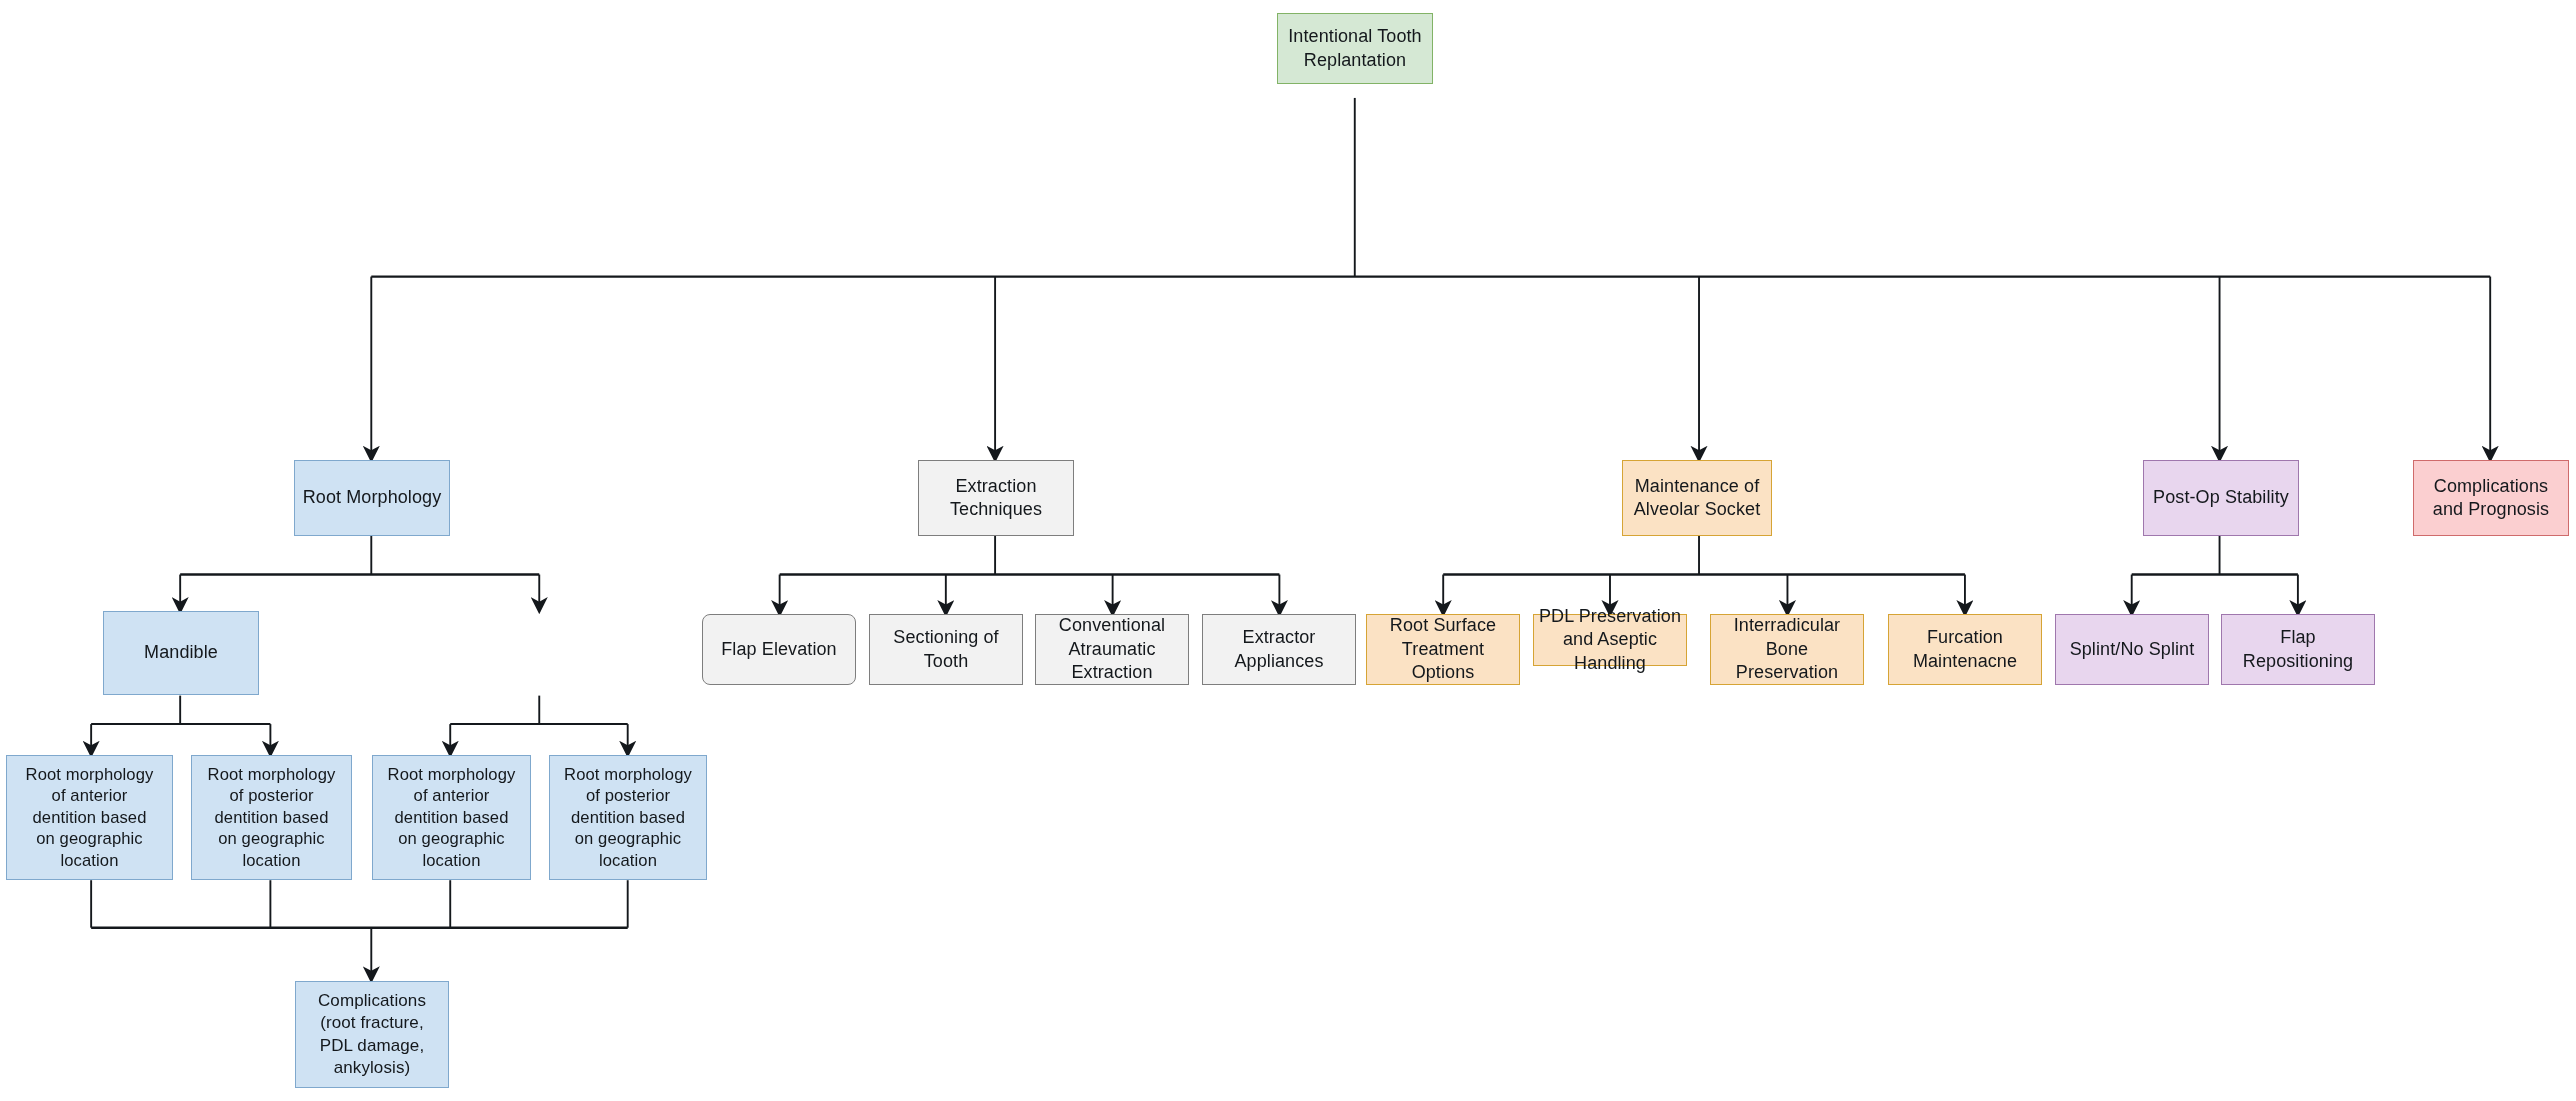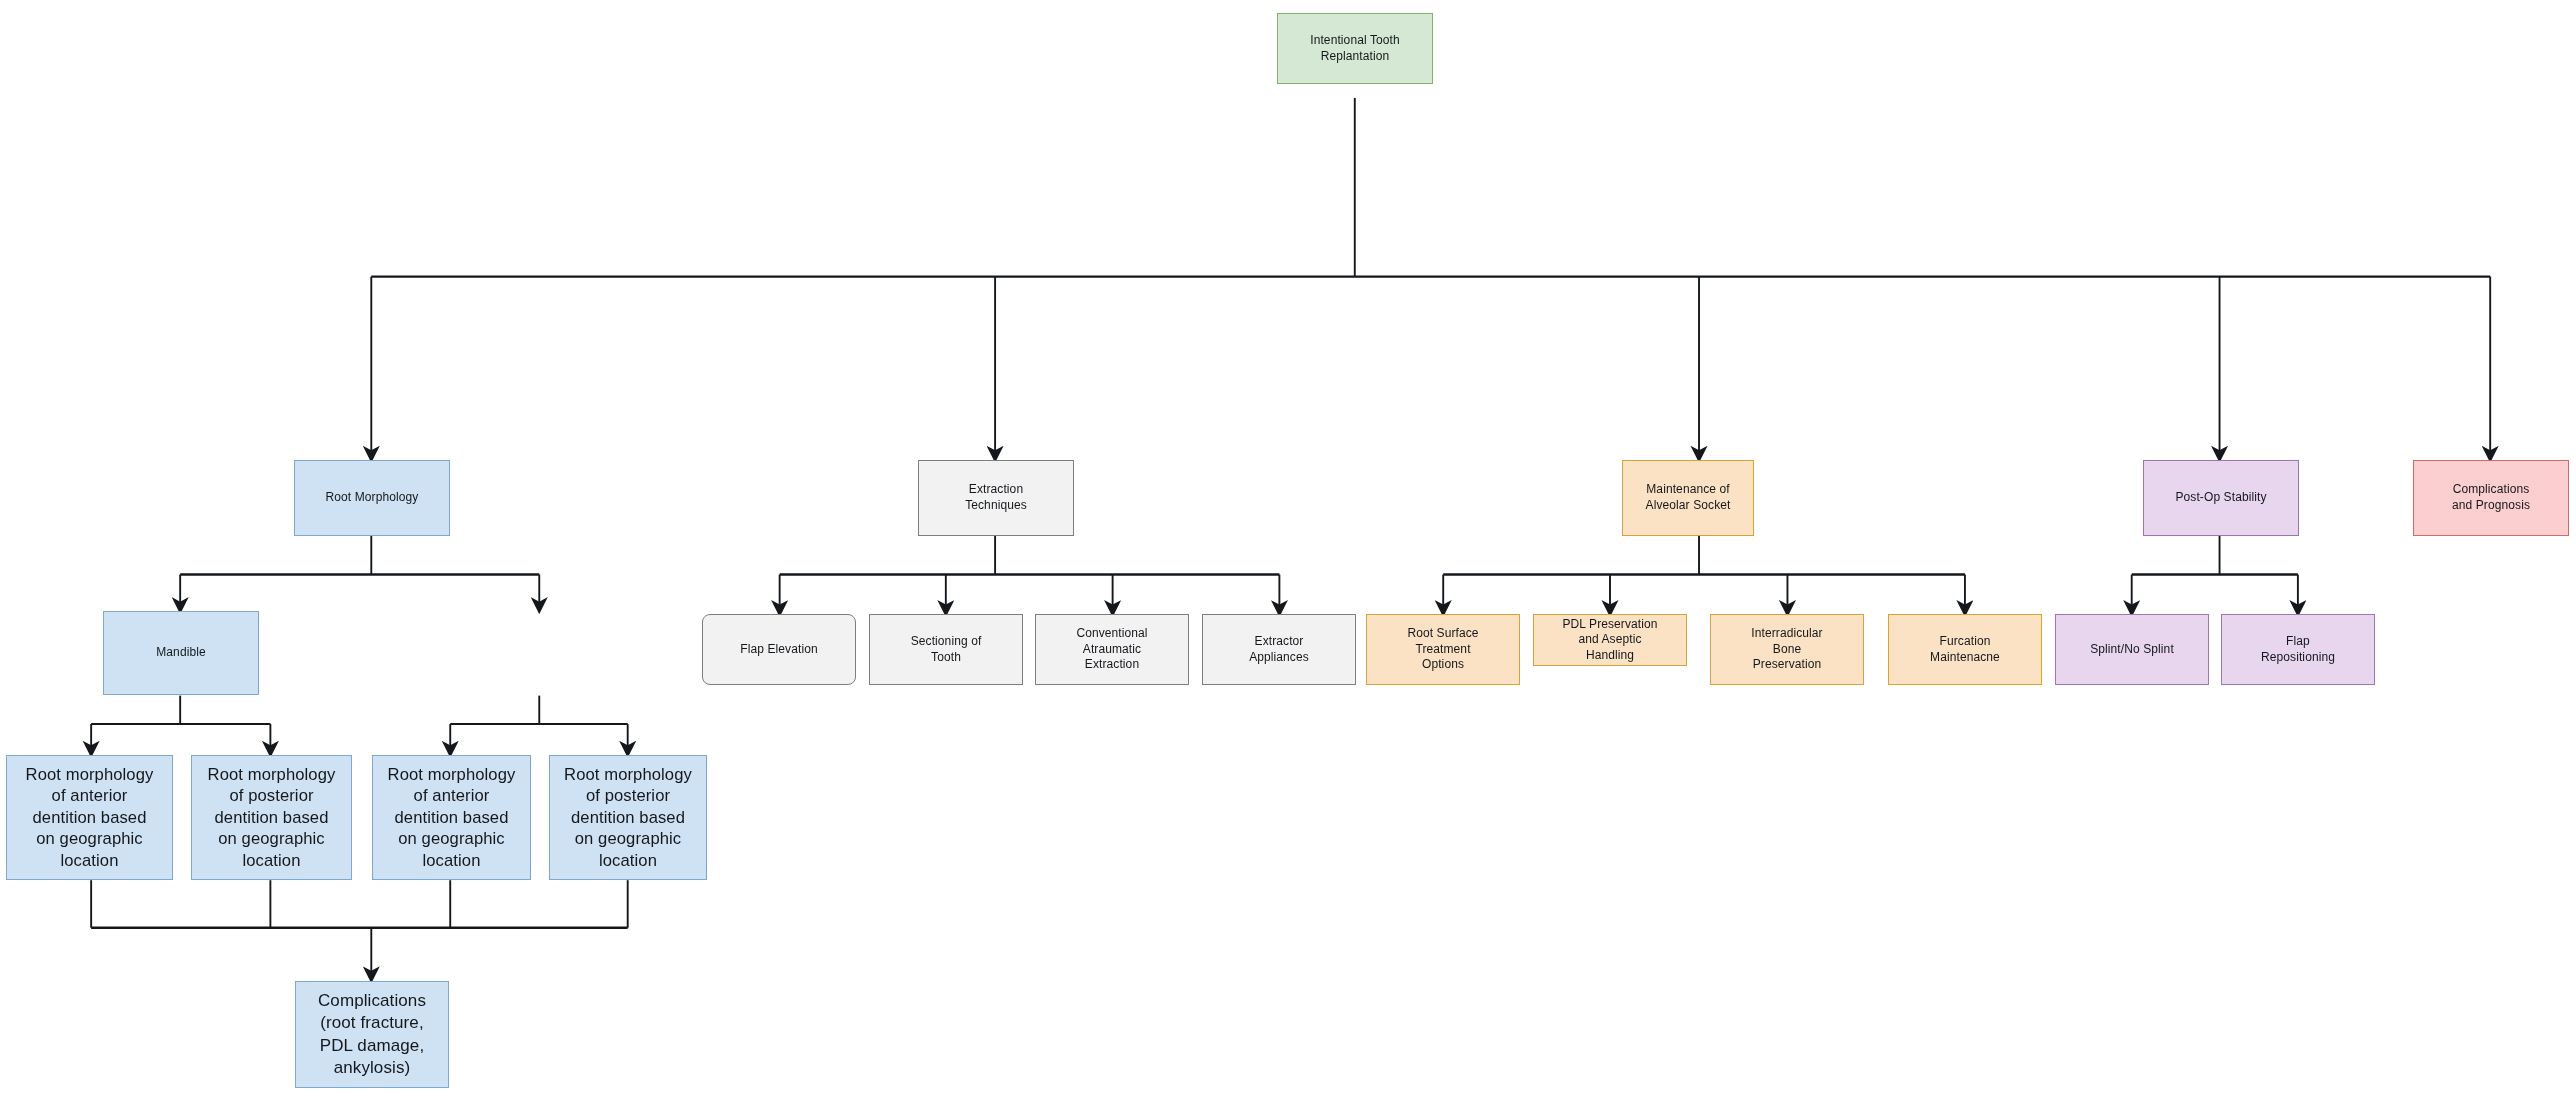--- a/index.html
+++ b/index.html
@@ -28,21 +28,21 @@
     position: absolute;
     box-sizing: border-box;
     display: flex;
     align-items: center;
     justify-content: center;
     text-align: center;
     border-width: 1.2px;
     border-style: solid;
     line-height: 1.30;
     color: #14181c;
-    font-size: 12px;
+    font-size: 18px;
     padding: 2.4px 4.7px;
     white-space: pre-line;
     letter-spacing: 0.1px;
   }
   .n-green  { background: #d5e8d4; border-color: #82b366; }
   .n-blue   { background: #cfe2f3; border-color: #7fa8cd; }
   .n-grey   { background: #f2f2f2; border-color: #7e7e7e; }
   .n-orange { background: #fbe2c4; border-color: #d6a435; }
   .n-purple { background: #e8d6ee; border-color: #9f77ad; }
   .n-red    { background: #fbcfd0; border-color: #cf6b6b; }
@@ -112,21 +112,21 @@
       <path d="M 3871 968 L 3871 1035" marker-end="url(#arrow)"></path>
     </g>
   </svg>
 
   <div class="node n-green" style="left:1277px; top:13px; width:156px; height:71px;">Intentional Tooth
 Replantation</div>
 
   <div class="node n-blue" style="left:294px; top:460px; width:156px; height:76px;">Root Morphology</div>
   <div class="node n-grey" style="left:918px; top:460px; width:156px; height:76px;">Extraction
 Techniques</div>
-  <div class="node n-orange" style="left:1622px; top:460px; width:132px; height:76px;">Maintenance of
+  <div class="node n-orange" style="left:1622px; top:460px; width:150px; height:76px;">Maintenance of
 Alveolar Socket</div>
   <div class="node n-purple" style="left:2143px; top:460px; width:156px; height:76px;">Post-Op Stability</div>
   <div class="node n-red" style="left:2413px; top:460px; width:156px; height:76px;">Complications
 and Prognosis</div>
 
   <div class="node n-blue" style="left:103px; top:611px; width:156px; height:84px;">Mandible</div>
 
   <div class="node n-grey" style="left:702px; top:614px; width:154px; height:71px;border-radius:8px;">Flap Elevation</div>
   <div class="node n-grey" style="left:869px; top:614px; width:154px; height:71px;">Sectioning of
 Tooth</div>

